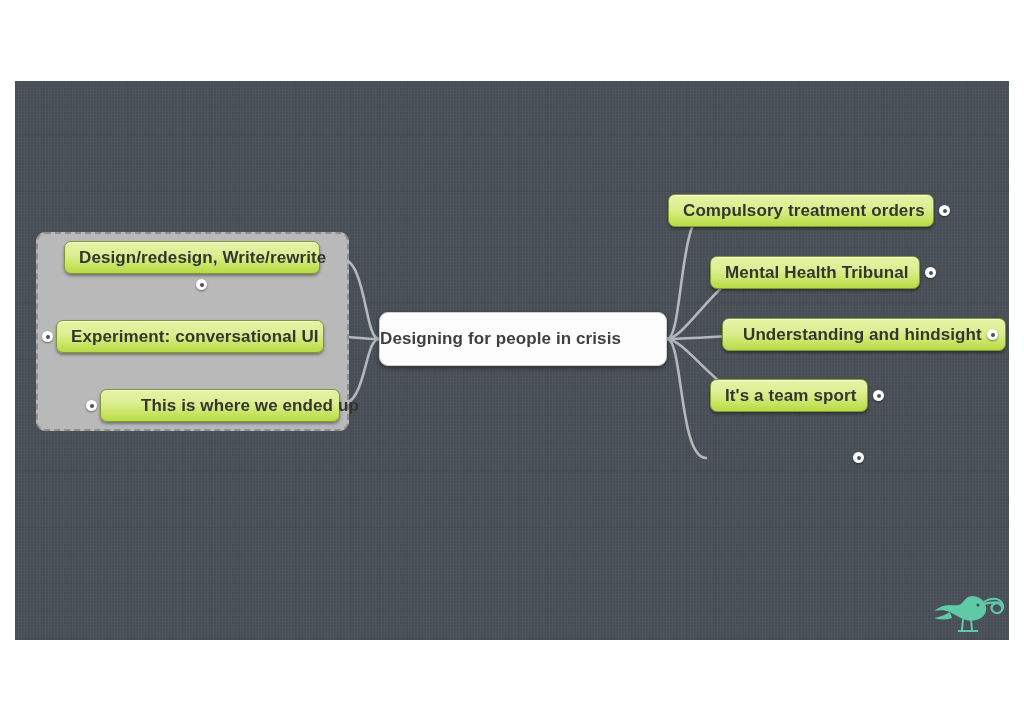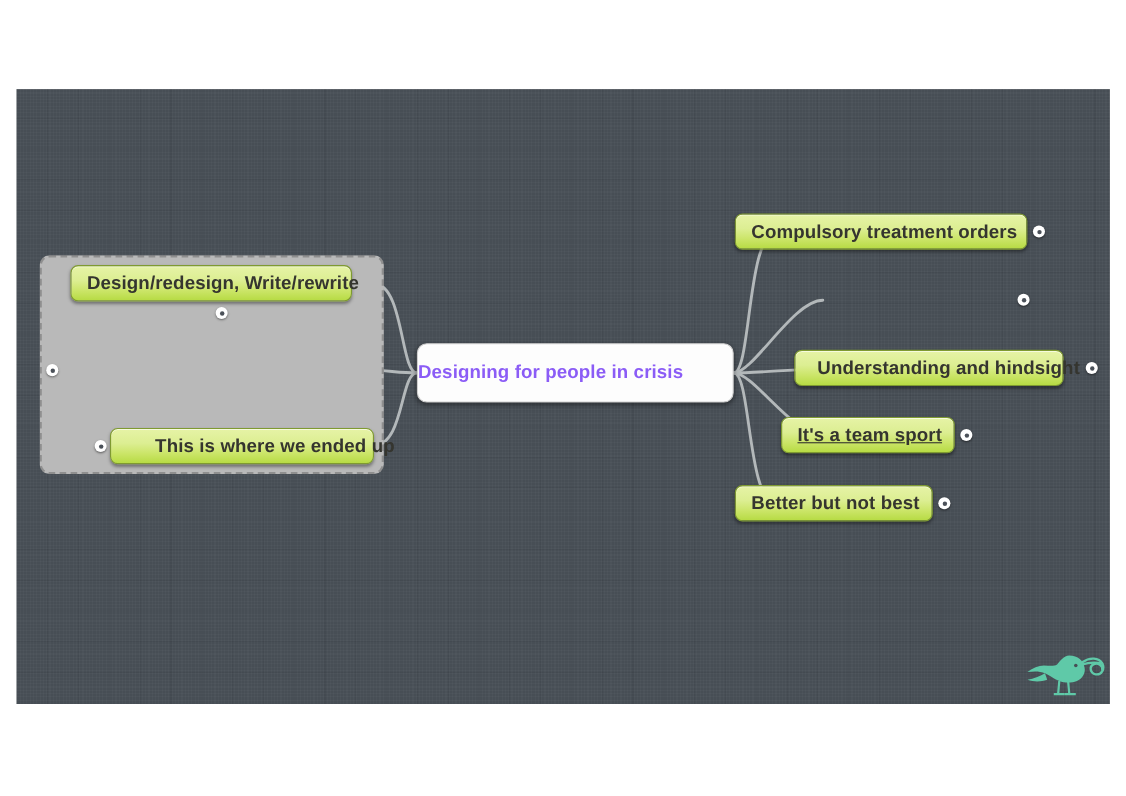--- a/index.html
+++ b/index.html
@@ -36,21 +36,21 @@
     white-space:nowrap;border-radius:7px;
     font-weight:bold;letter-spacing:.1px;
   }
   .leaf{
     background:linear-gradient(180deg,#e6f3a6 0%,#dcee92 42%,#cbe568 72%,#b7db44 100%);
     border:1px solid #7f9a31;color:#35352f;font-size:17px;
     padding:0 14px;height:33px;
     box-shadow:0 2px 3px rgba(0,0,0,.38), inset 0 1px 0 rgba(255,255,255,.62);
   }
   #root{
-    background:#fdfdfd;border:1px solid #cfcfcf;color:#8b5cf6;font-size:17px;
+    background:#fdfdfd;border:1px solid #cfcfcf;color:#404040;font-size:17px;
     left:364px;top:231px;width:288px;height:54px;border-radius:9px;
     box-shadow:0 2px 5px rgba(0,0,0,.42), inset 0 1px 0 rgba(255,255,255,.9);
   }
 
   
   .dot{
     position:absolute;width:11px;height:11px;border-radius:50%;
     background:#ffffff;box-shadow:0 1px 2px rgba(0,0,0,.45);
   }
   .dot::after{
@@ -81,51 +81,54 @@
       <path d="M652,258 C668,258 664,377 691,377"></path>
     </svg>
 
     <div id="selbox"></div>
 
     <div class="node leaf" style="left:49px;top:160px;width:256px;">
       <span>Design/redesign, Write/rewrite</span>
     </div>
     <div class="dot" style="left:181px;top:198px;"></div>
 
+    <div class="node leaf" style="left:41px;top:239px;width:268px;">
+      <span>Experiment: conversational UI</span>
+    </div>
     <div class="dot" style="left:27px;top:250px;"></div>
 
     <div class="node leaf" style="left:85px;top:308px;width:240px;padding-left:40px;">
       <span>This is where we ended up</span>
     </div>
     <div class="dot" style="left:71px;top:319px;"></div>
 
     <div class="node" id="root">
       <span>Designing for people in crisis</span>
     </div>
 
     <div class="node leaf" style="left:653px;top:113px;width:266px;">
       <span>Compulsory treatment orders</span>
     </div>
     <div class="dot" style="left:924px;top:124px;"></div>
 
+    <div class="node leaf" style="left:695px;top:175px;width:210px;">
+      <span>Mental Health Tribunal</span>
+    </div>
     <div class="dot" style="left:910px;top:186px;"></div>
 
-    <div class="node leaf" style="left:707px;top:237px;width:245px;padding-left:20px;">
+    <div class="node leaf" style="left:707px;top:237px;width:284px;padding-left:20px;">
       <span>Understanding and hindsight</span>
     </div>
     <div class="dot" style="left:972px;top:248px;"></div>
 
-    <div class="node leaf" style="left:695px;top:298px;width:158px;text-decoration:underline;">
+    <div class="node leaf" style="left:695px;top:298px;width:158px;">
       <span>It's a team sport</span>
     </div>
     <div class="dot" style="left:858px;top:309px;"></div>
 
-    <div class="node leaf" style="left:653px;top:360px;width:180px;">
-      <span>Better but not best</span>
-    </div>
     <div class="dot" style="left:838px;top:371px;"></div>
 
     <svg id="bird" viewBox="0 0 82 48">
       <g fill="#5fc9a8">
         <path d="M44,8 C52,8 57,13 58,19 C59,24 56,29 51,31 C46,33 40,33 35,31
                  C30,29 26,26 22,24 C17,22 12,22 6,23 C11,19 16,17 21,17
                  C26,17 30,18 33,16 C36,13 39,8 44,8 Z"></path>
         <path d="M22,24 C17,27 12,29 6,30 C12,32 18,32 24,30 Z"></path>
         <path d="M36,31 L35,42 L33,42 L34,31 Z"></path>
         <path d="M44,31 L45,42 L43,42 L42,31 Z"></path>

